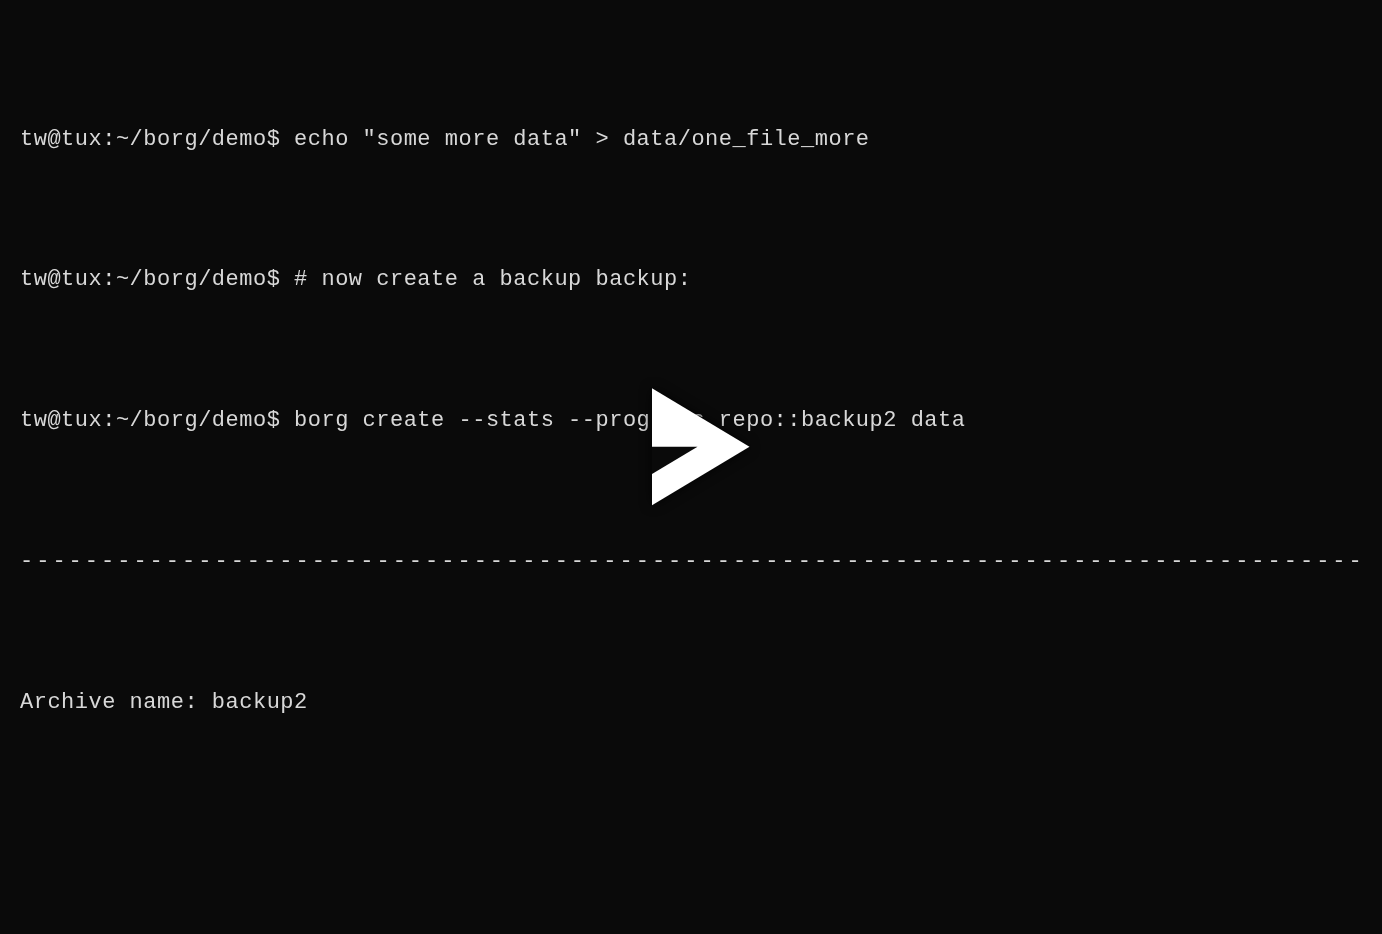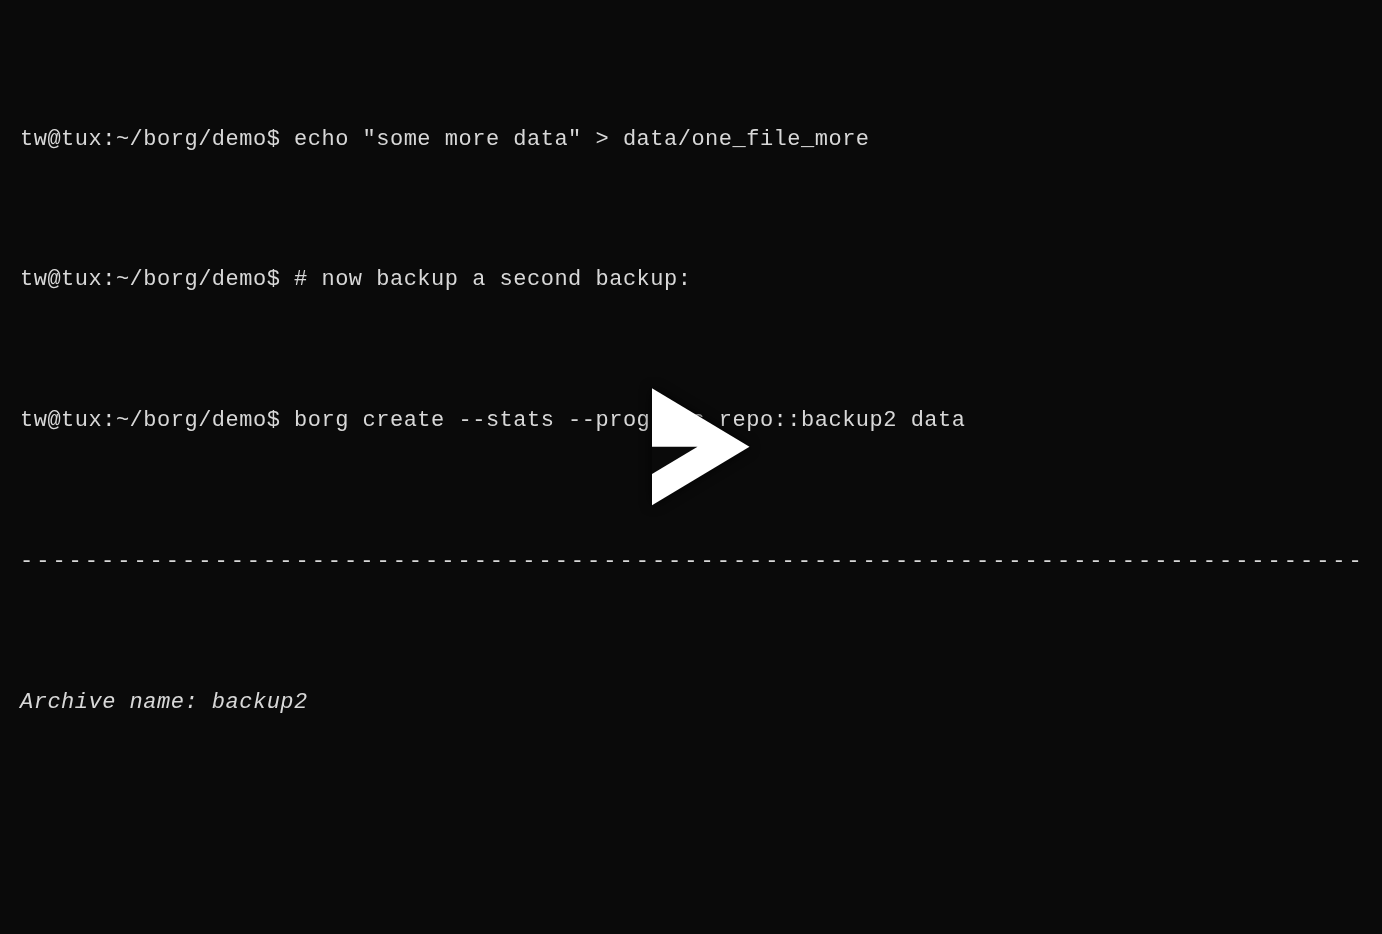--- a/index.html
+++ b/index.html
@@ -28,21 +28,20 @@
       display: block;
     }
     .divider {
       display: block;
       overflow: hidden;
       white-space: nowrap;
       letter-spacing: 3px;
     }
     .info-line {
       display: block;
-      font-style: italic;
     }
     .play-button {
       position: absolute;
       top: 50%;
       left: 50%;
       transform: translate(-50%, -60%);
       z-index: 10;
       cursor: pointer;
     }
     .play-button svg {
@@ -51,21 +50,21 @@
       filter: drop-shadow(0 0 6px rgba(0,0,0,0.8));
     }
   </style>
 </head>
 <body>
 
 <div class="terminal">
 
   <span class="prompt-line"><span>tw@tux:~/borg/demo$</span> <span>echo "some more data" &gt; data/one_file_more</span></span>
 
-  <span class="prompt-line"><span>tw@tux:~/borg/demo$</span> <span># now backup a second backup:</span></span>
+  <span class="prompt-line"><span>tw@tux:~/borg/demo$</span> <span># now create a backup backup:</span></span>
 
   <span class="prompt-line"><span>tw@tux:~/borg/demo$</span> <span>borg create --stats --progress repo::backup2 data</span></span>
 
   <span class="divider">------------------------------------------------------------------------------------------</span>
 
   <span class="info-line"><span>Archive name:</span> <span>backup2</span></span>
 
 
   
 

